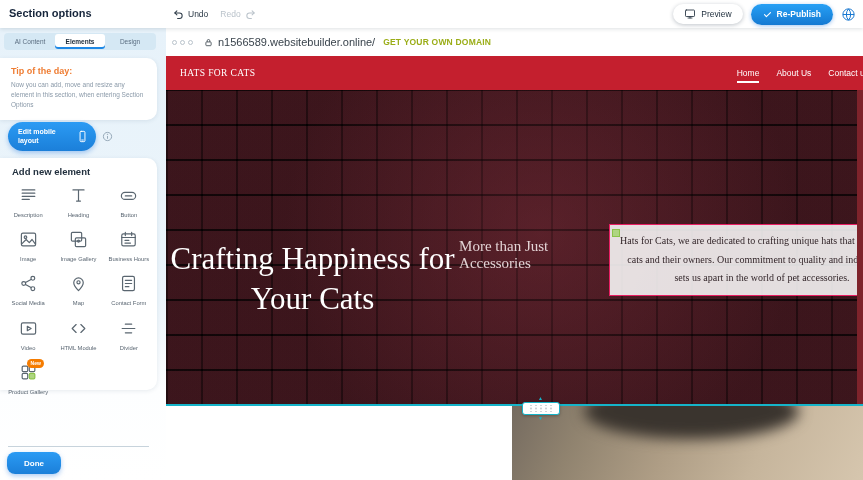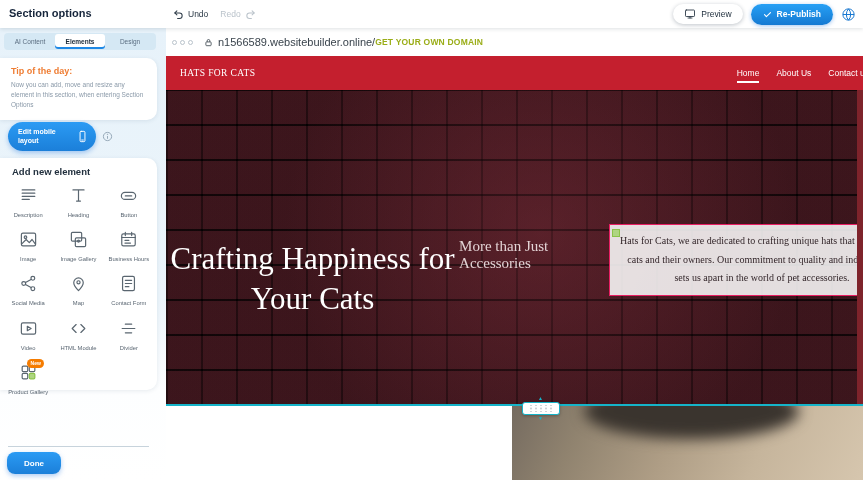--- a/index.html
+++ b/index.html
@@ -60,21 +60,21 @@
               font-size:8px; font-weight:700; font-family:inherit; cursor:pointer;
               box-shadow:0 2px 5px rgba(20,110,220,.35); }
 
   
   .preview { position:absolute; top:28px; left:166px; width:697px; height:452px; background:#fff; }
   .browser-bar { position:absolute; top:0; left:0; right:0; height:28px; background:#fff;
                  display:flex; align-items:center; padding-left:6px; }
   .wdot { width:5px; height:5px; border-radius:50%; border:1px solid #b9c3cb; margin-right:3px; }
   .lock { margin:0 5px 0 8px; }
   .url { font-size:11px; color:#39434c; }
-  .cta { font-size:8.5px; font-weight:700; color:#9aad17; letter-spacing:.2px;
+  .cta { font-size:8.5px; font-weight:700; color:#9aad17; margin-left:8px; letter-spacing:.2px;
          cursor:pointer; text-decoration:none; }
   .site-frame { position:absolute; top:28px; left:0; width:749px; height:350px; }
   .site-header { position:absolute; top:0; left:0; right:0; height:34px; background:#c41f2e;
                  display:flex; align-items:center; padding:0 19px 0 14px; z-index:2; }
   .logo { font-family:"Liberation Serif", serif; font-size:9.5px; color:#fff; letter-spacing:.4px; }
   .nav { margin-left:auto; display:flex; align-items:center; gap:17px; }
   .nav-item { font-size:8.5px; color:#fff; cursor:pointer; padding:3px 0; }
   .nav-item.active { box-shadow:0 2px 0 #fff; }
   .nav-item.more { font-size:10px; }
   .hero { position:absolute; top:34px; left:0; right:0; height:316px;

